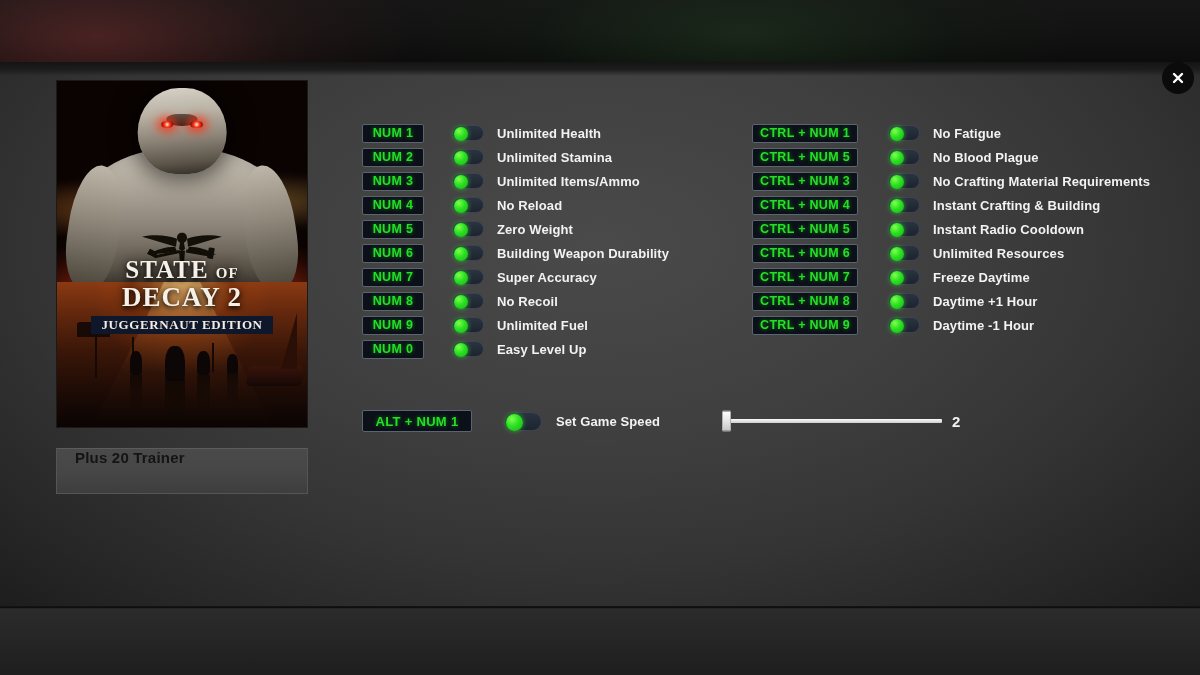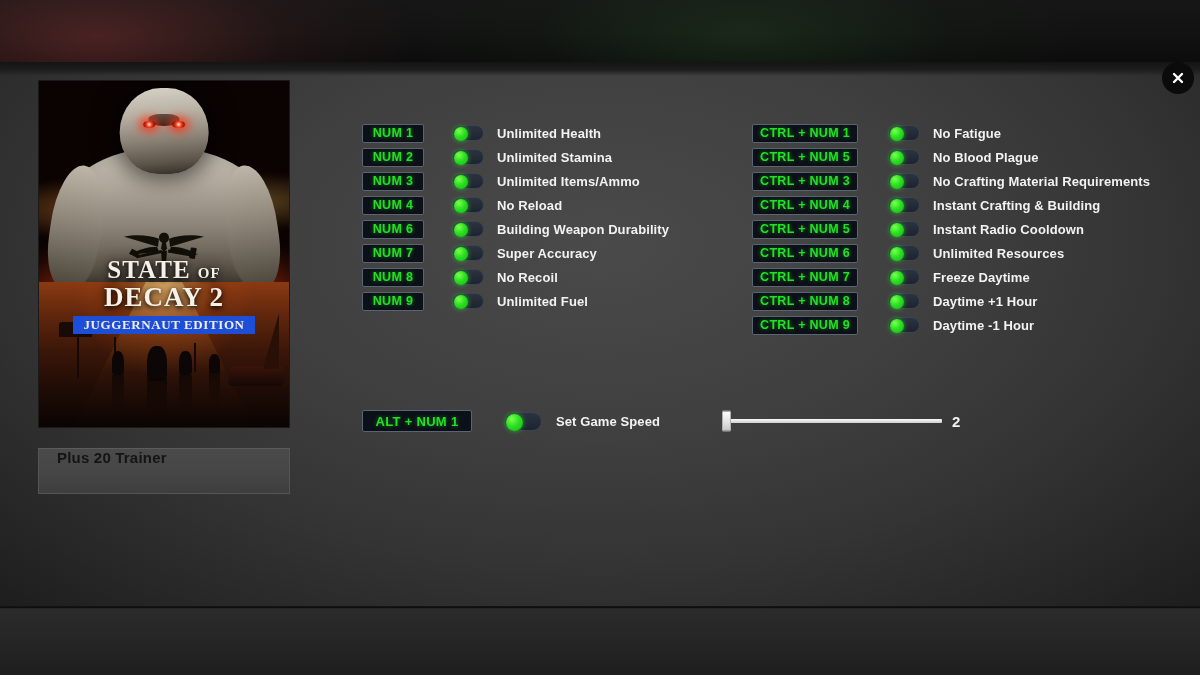--- a/index.html
+++ b/index.html
@@ -47,21 +47,21 @@
     background: #0b0b0b;
     display: flex; align-items: center; justify-content: center;
     cursor: pointer;
     z-index: 40;
   }
   .close-btn svg { display: block; }
 
   
   .cover-wrap {
     position: absolute;
-    left: 10px; top: 80px;
+    left: 28px; top: 80px;
     width: 252px;
     padding-left: 28px;
   }
   .cover {
     position: relative;
     width: 252px; height: 348px;
     overflow: hidden;
     background: #050203;
     border: 1px solid #1a1a1a;
   }
@@ -226,21 +226,21 @@
     letter-spacing: 1px;
     color: #f5f0e8;
     text-shadow: 0 2px 5px rgba(0,0,0,0.95), 0 0 14px rgba(0,0,0,0.8);
     line-height: 1.05;
     margin-top: 1px;
   }
   .t-edition {
     display: inline-block;
     margin-top: 4px;
     padding: 2px 10px 3px;
-    background: #1d4ed8;
+    background: #0f172a;
     color: #f2ece2;
     font-family: "Liberation Serif", serif;
     font-weight: bold;
     font-size: 13px;
     letter-spacing: 0.6px;
     line-height: 1;
   }
 
   .cover-label {
     width: 252px; height: 46px;
@@ -497,20 +497,29 @@
       <div class="row">
         <div class="hotkey hk-w1">NUM 4</div>
         <div class="sp-hk-tog"></div>
         <div class="toggle">
           <div class="knob"></div>
         </div>
         <div class="sp-tog-lbl"></div>
         <div class="cheat-label">No Reload</div>
       </div>
       <div class="row">
+        <div class="hotkey hk-w1">NUM 5</div>
+        <div class="sp-hk-tog"></div>
+        <div class="toggle">
+          <div class="knob"></div>
+        </div>
+        <div class="sp-tog-lbl"></div>
+        <div class="cheat-label">Zero Weight</div>
+      </div>
+      <div class="row">
         <div class="hotkey hk-w1">NUM 6</div>
         <div class="sp-hk-tog"></div>
         <div class="toggle">
           <div class="knob"></div>
         </div>
         <div class="sp-tog-lbl"></div>
         <div class="cheat-label">Building Weapon Durability</div>
       </div>
       <div class="row">
         <div class="hotkey hk-w1">NUM 7</div>
@@ -531,20 +540,29 @@
         <div class="cheat-label">No Recoil</div>
       </div>
       <div class="row">
         <div class="hotkey hk-w1">NUM 9</div>
         <div class="sp-hk-tog"></div>
         <div class="toggle">
           <div class="knob"></div>
         </div>
         <div class="sp-tog-lbl"></div>
         <div class="cheat-label">Unlimited Fuel</div>
+      </div>
+      <div class="row">
+        <div class="hotkey hk-w1">NUM 0</div>
+        <div class="sp-hk-tog"></div>
+        <div class="toggle">
+          <div class="knob"></div>
+        </div>
+        <div class="sp-tog-lbl"></div>
+        <div class="cheat-label">Easy Level Up</div>
       </div>
     </div>
   <div class="col" id="col-right">
       <div class="row">
         <div class="hotkey hk-w2">CTRL + NUM 1</div>
         <div class="sp-hk-tog-r"></div>
         <div class="toggle">
           <div class="knob"></div>
         </div>
         <div class="sp-tog-lbl"></div>

